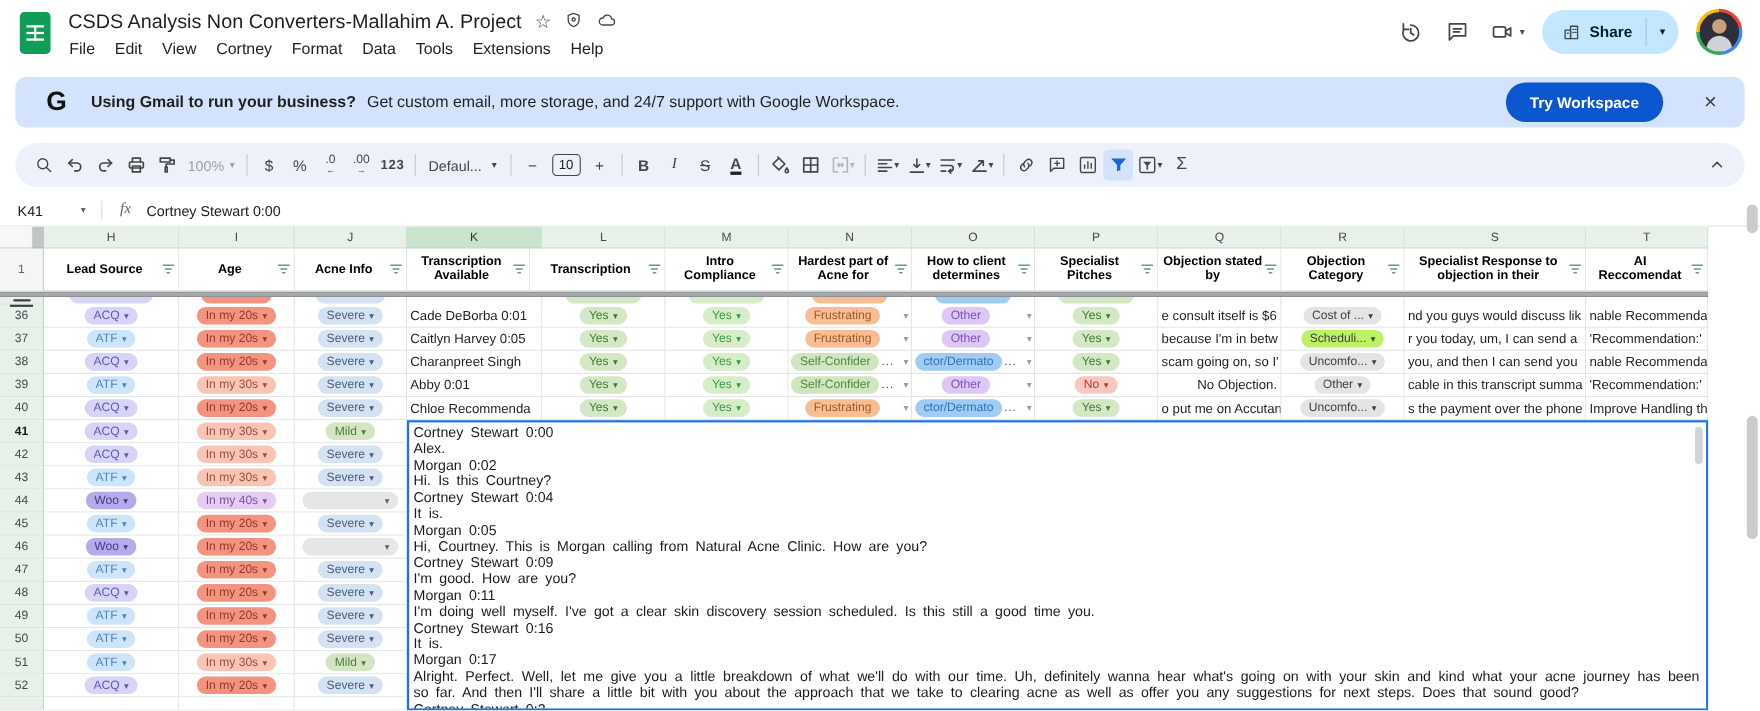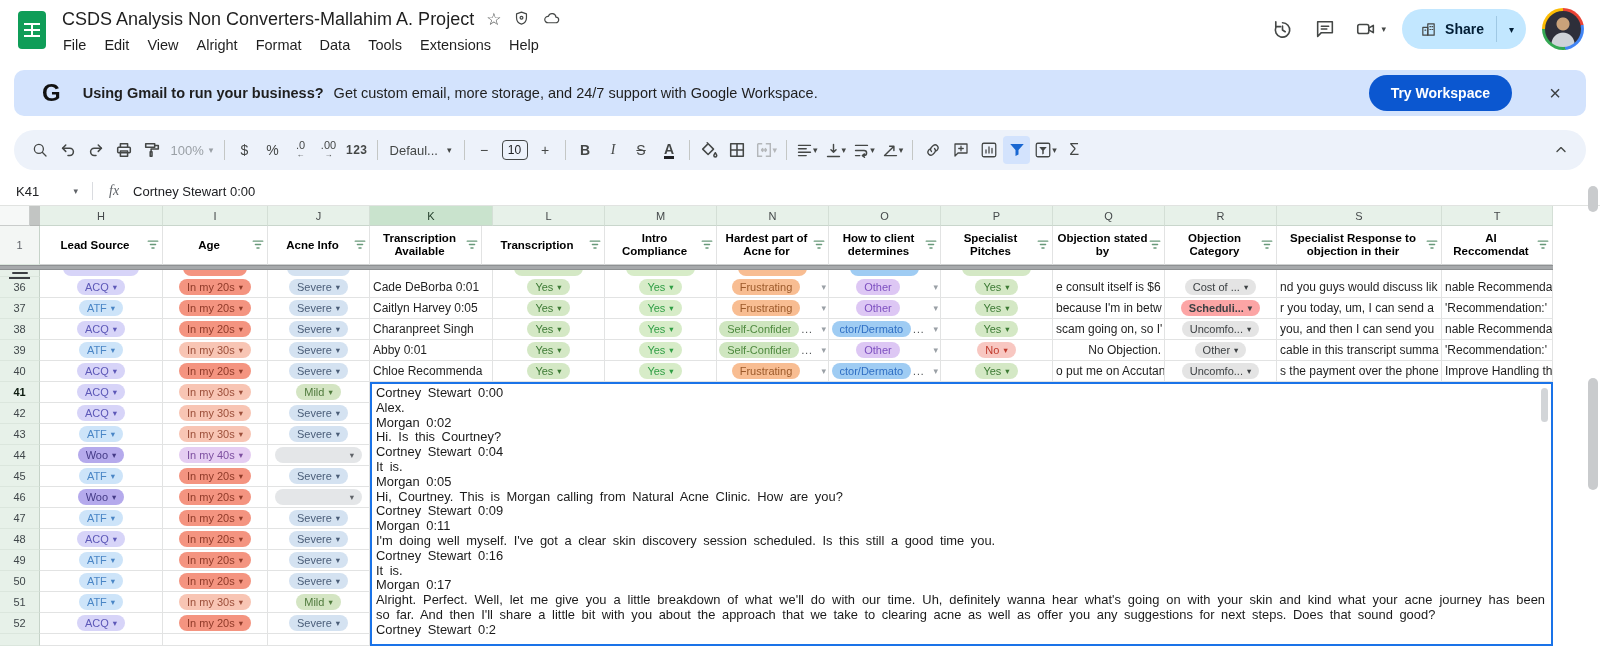--- a/index.html
+++ b/index.html
@@ -126,21 +126,21 @@
     <span class="t-ic">
       <svg width="19" height="17" viewBox="0 0 24 24">
           <path class="svgi" d="M7 18a4.5 4.5 0 1 1 .6-8.96A5.5 5.5 0 0 1 18.3 10 3.8 3.8 0 0 1 18 18z"></path>
         </svg>
     </span>
   </div>
   <div class="menubar" id="menubar">
       <span class="menu-item">File</span>
       <span class="menu-item">Edit</span>
       <span class="menu-item">View</span>
-      <span class="menu-item">Alright</span>
+      <span class="menu-item">Cortney</span>
       <span class="menu-item">Format</span>
       <span class="menu-item">Data</span>
       <span class="menu-item">Tools</span>
       <span class="menu-item">Extensions</span>
       <span class="menu-item">Help</span>
     </div>
   <div class="topbar-right">
     <span class="tb-ic">
       <svg width="23" height="23" viewBox="0 0 24 24">
           <path class="svgi" d="M12 5a7.5 7.5 0 1 1-6.9 4.6"></path>
@@ -634,21 +634,21 @@
       <div class="cell chipcell" style="width: 112px;">
         <span class="chip" style="background: rgb(212, 232, 197); color: rgb(60, 122, 52);">
           <span class="clab">Yes</span>
           <span class="car">▾</span>
         </span>
       </div>
       <div class="cell textcell" style="width: 112px;">
         <span>because I'm in betw</span>
       </div>
       <div class="cell chipcell" style="width: 112px;">
-        <span class="chip" style="background: #fca5a5; color: rgb(60, 64, 67); font-weight: bold;">
+        <span class="chip" style="background: #bef264; color: rgb(60, 64, 67);">
           <span class="clab">Scheduli...</span>
           <span class="car">▾</span>
         </span>
       </div>
       <div class="cell textcell" style="width: 165px;">
         <span>r you today, um, I can send a</span>
       </div>
       <div class="cell textcell" style="width: 111px;">
         <span>'Recommendation:'</span>
       </div>
@@ -1255,20 +1255,21 @@
     <div class="expcell">
       <p class="xline">Cortney Stewart 0:00</p>
       <p class="xline">Alex.</p>
       <p class="xline">Morgan 0:02</p>
       <p class="xline">Hi. Is this Courtney?</p>
       <p class="xline">Cortney Stewart 0:04</p>
       <p class="xline">It is.</p>
       <p class="xline">Morgan 0:05</p>
       <p class="xline">Hi, Courtney. This is Morgan calling from Natural Acne Clinic. How are you?</p>
       <p class="xline">Cortney Stewart 0:09</p>
+      <p class="xline">I'm good. How are you?</p>
       <p class="xline">Morgan 0:11</p>
       <p class="xline">I'm doing well myself. I've got a clear skin discovery session scheduled. Is this still a good time you.</p>
       <p class="xline">Cortney Stewart 0:16</p>
       <p class="xline">It is.</p>
       <p class="xline">Morgan 0:17</p>
       <p class="xline">Alright. Perfect. Well, let me give you a little breakdown of what we'll do with our time. Uh, definitely wanna hear what's going on with your skin and kind what your acne journey has been so far. And then I'll share a little bit with you about the approach that we take to clearing acne as well as offer you any suggestions for next steps. Does that sound good?</p>
       <p class="xline">Cortney Stewart 0:2</p>
       <span class="cellthumb"></span>
     </div>
   </div>

